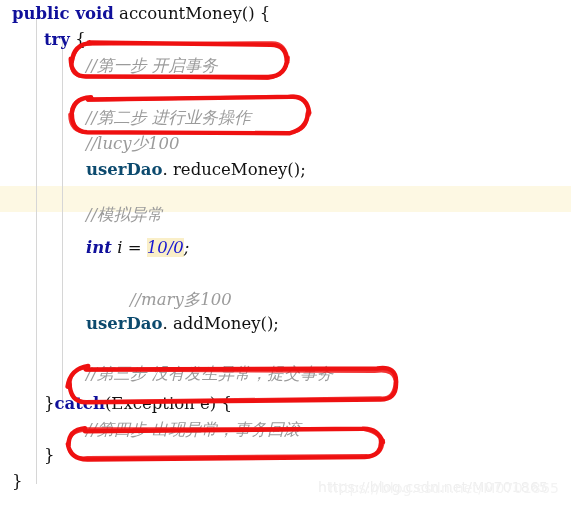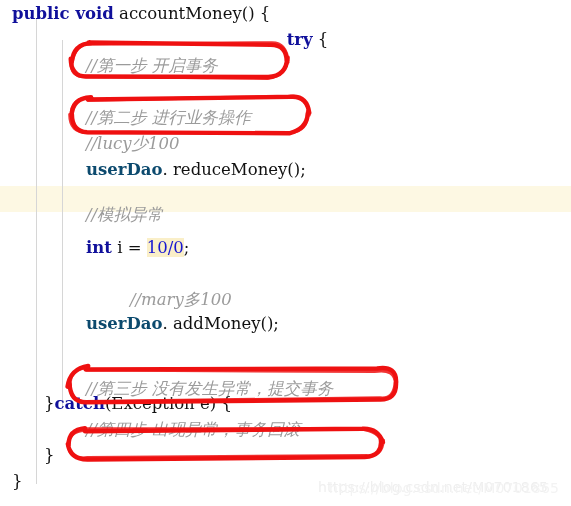--- a/index.html
+++ b/index.html
@@ -101,34 +101,34 @@
 
   <div class="line-highlight" id="currentLineHighlight" style="top: 186px; height: 26px; background: rgb(253, 248, 227);"></div>
 
   <div id="indentGuides">
       <div class="indent-guide" style="left: 36px; top: 18px; height: 466px; background: rgb(214, 214, 214);"></div>
       <div class="indent-guide" style="left: 62px; top: 40px; height: 368px; background: rgb(214, 214, 214);"></div>
     </div>
 
   <div id="codeLines">
       <div class="code-line" style="top: 1px;"><span style="display: inline-block; width: 12px;"></span><span class="tok-kw">public void</span><span class="tok-plain"> accountMoney() {</span></div>
-      <div class="code-line" style="top: 27px; text-align: center;"><span style="display: inline-block; width: 44px;"></span><span class="tok-kw">try</span><span class="tok-plain"> {</span></div>
+      <div class="code-line" style="top: 27px;"><span style="display: inline-block; width: 44px;"></span><span class="tok-kw">try</span><span class="tok-plain"> {</span></div>
       <div class="code-line" style="top: 53px;"><span style="display: inline-block; width: 86px;"></span><span class="tok-comment">//第一步 开启事务</span></div>
       <div class="code-line" style="top: 79px;"><span style="display: inline-block; width: 12px;"></span></div>
       <div class="code-line" style="top: 105px;"><span style="display: inline-block; width: 86px;"></span><span class="tok-comment">//第二步 进行业务操作</span></div>
       <div class="code-line" style="top: 131px;"><span style="display: inline-block; width: 86px;"></span><span class="tok-comment">//lucy少100</span></div>
       <div class="code-line" style="top: 157px;"><span style="display: inline-block; width: 86px;"></span><span class="tok-field">userDao</span><span class="tok-plain">. reduceMoney();</span></div>
       <div class="code-line" style="top: 183px;"><span style="display: inline-block; width: 12px;"></span></div>
       <div class="code-line" style="top: 202px;"><span style="display: inline-block; width: 86px;"></span><span class="tok-comment">//模拟异常</span></div>
-      <div class="code-line" style="top: 235px;"><span style="display: inline-block; width: 86px;"></span><span class="tok-kw">int</span><span class="tok-plain"> i = </span><span class="tok-num tok-hl">10/0</span><span class="tok-plain">;</span></div>
+      <div class="code-line" style="top: 235px; font-style: italic;"><span style="display: inline-block; width: 86px;"></span><span class="tok-kw">int</span><span class="tok-plain"> i = </span><span class="tok-num tok-hl">10/0</span><span class="tok-plain">;</span></div>
       <div class="code-line" style="top: 261px;"><span style="display: inline-block; width: 12px;"></span></div>
       <div class="code-line" style="top: 287px; margin-left: 44px;"><span style="display: inline-block; width: 86px;"></span><span class="tok-comment">//mary多100</span></div>
       <div class="code-line" style="top: 311px;"><span style="display: inline-block; width: 86px;"></span><span class="tok-field">userDao</span><span class="tok-plain">. addMoney();</span></div>
       <div class="code-line" style="top: 339px;"><span style="display: inline-block; width: 12px;"></span></div>
-      <div class="code-line" style="top: 376px;"><span style="display: inline-block; width: 86px;"></span><span class="tok-comment">//第三步 没有发生异常，提交事务</span></div>
+      <div class="code-line" style="top: 361px;"><span style="display: inline-block; width: 86px;"></span><span class="tok-comment">//第三步 没有发生异常，提交事务</span></div>
       <div class="code-line" style="top: 391px;"><span style="display: inline-block; width: 44px;"></span><span class="tok-plain">}</span><span class="tok-kw">catch</span><span class="tok-plain">(Exception e) {</span></div>
       <div class="code-line" style="top: 417px;"><span style="display: inline-block; width: 86px;"></span><span class="tok-comment">//第四步 出现异常，事务回滚</span></div>
       <div class="code-line" style="top: 443px;"><span style="display: inline-block; width: 44px;"></span><span class="tok-plain">}</span></div>
       <div class="code-line" style="top: 469px;"><span style="display: inline-block; width: 12px;"></span><span class="tok-plain">}</span></div>
     </div>
 
   <div id="annotations">
       <div class="annot" style="left: 72px; top: 45px; width: 218px; height: 34px;">
         <svg width="218" height="34" viewBox="0 0 218 34">
           <path d="M 16.56827143743576 -2.5635068684234286 L 198.7436800289899 -0.1586925812764095 Q 214.8982778284466 -0.1893693633144724 214.74459850506392 17.314292772929186 L 215.31349742746679 12.672876719129272 Q 214.4264571073698 31.22166846982727 196.29898356306367 32.01552118150285 L 14.533855459606276 31.531814187252895 Q -0.8313305957010018 31.85265412100125 -1.3109217287274078 13.779951457178687 L -0.2640618567122148 17.04565929172095 Q 1.4625007580441887 -1.1784616798860954 19.2684715884272 -1.925240635429509 Z" fill="none" stroke="#ee1111" stroke-width="4.4" stroke-linecap="round" stroke-linejoin="round"></path>

